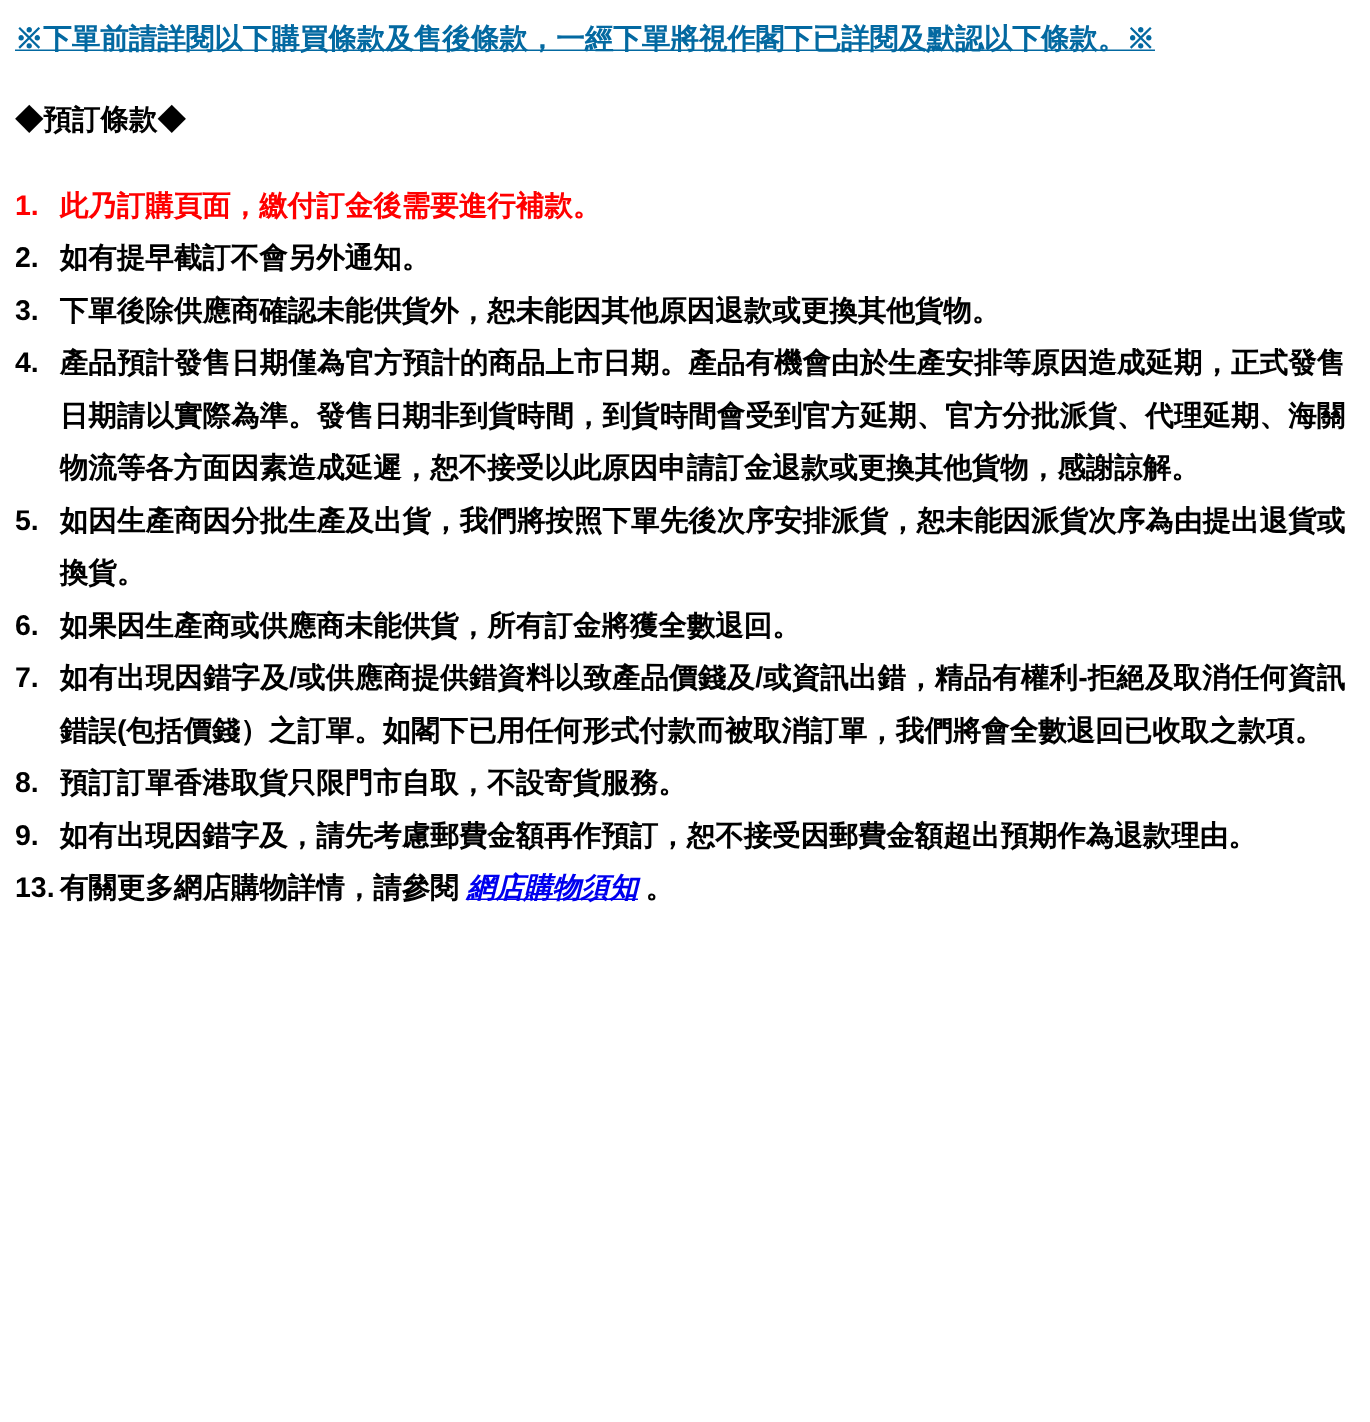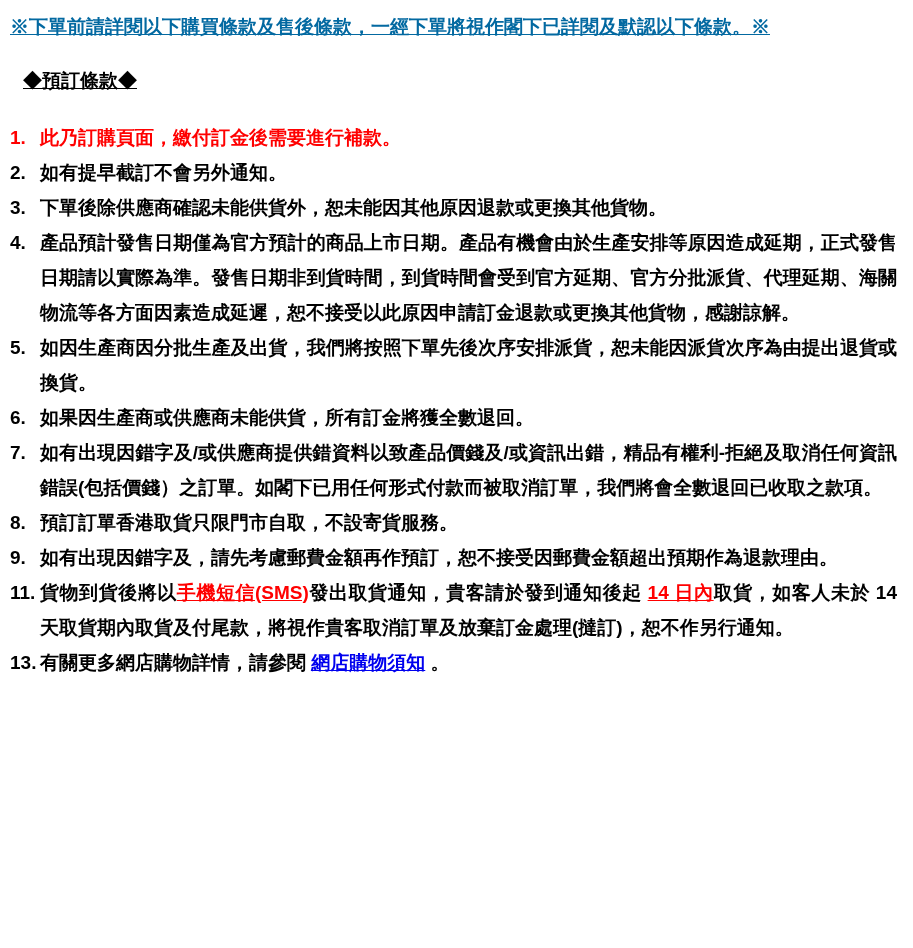--- a/index.html
+++ b/index.html
@@ -18,23 +18,22 @@
     font-size: 19px;
   }
   .notice {
     color: #0369a1;
     text-decoration: underline;
     line-height: 30px;
     margin: 4px 0 26px 0;
   }
   .section-title {
     color: #000000;
-    text-decoration: underline;
     line-height: 26px;
-    margin: 0 0 26px 13px;
+    margin: 0 0 26px 0;
   }
   .terms-list {
     width: 100%;
   }
   .item {
     display: flex;
     line-height: 35px;
   }
   .num {
     flex: 0 0 30px;
@@ -48,20 +47,21 @@
     color: #FF0000;
   }
   .red-underline {
     color: #FF0000;
     text-decoration: underline;
   }
   a.link {
     color: #0000EE;
     text-decoration: underline;
     cursor: pointer;
+    font-style: italic;
   }
 </style>
 </head>
 <body>
 
 <div class="notice">※下單前請詳閱以下購買條款及售後條款，一經下單將視作閣下已詳閱及默認以下條款。※</div>
 
 <div class="section-title">◆預訂條款◆</div>
 
 <div class="terms-list">
@@ -95,20 +95,16 @@
     </div>
     <div class="item">
       <span class="num">8.</span>
       <div class="text"><span>預訂訂單香港取貨只限門市自取，不設寄貨服務。</span></div>
     </div>
     <div class="item">
       <span class="num">9.</span>
       <div class="text"><span>如有出現因錯字及，請先考慮郵費金額再作預訂，恕不接受因郵費金額超出預期作為退款理由。</span></div>
     </div>
     <div class="item">
-      <span class="num">11.</span>
-      <div class="text"><span>貨物到貨後將以</span><span class="red-underline">手機短信(SMS)</span><span>發出取貨通知，貴客請於發到通知後起 </span><span class="red-underline">14 日內</span><span>取貨，如客人未於 14 天取貨期內取貨及付尾款，將視作貴客取消訂單及放棄訂金處理(撻訂)，恕不作另行通知。</span></div>
-    </div>
-    <div class="item">
       <span class="num">13.</span>
       <div class="text"><span>有關更多網店購物詳情，請參閱 </span><a class="link" href="#">網店購物須知</a><span> 。</span></div>
     </div>
   </div>
 
 </body></html>

